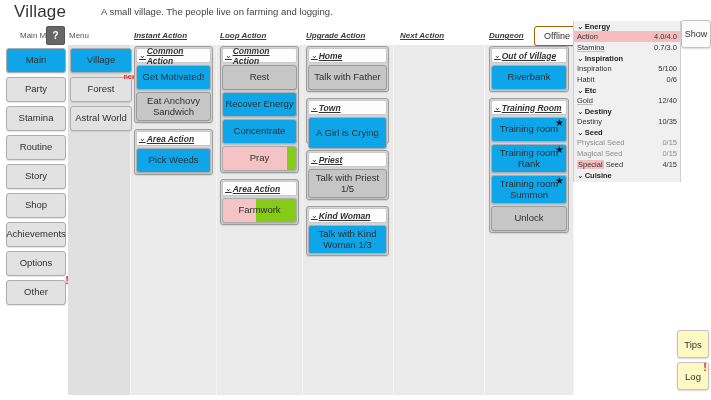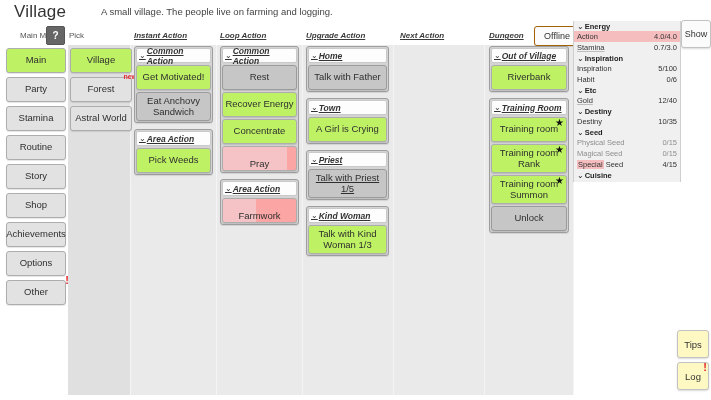--- a/index.html
+++ b/index.html
@@ -49,21 +49,21 @@
   .colbg.dark{background:#e0e0e0;}
 
   
   .btn{
     box-sizing:border-box;border:1px solid #adadad;border-radius:3px;
     background:#e2e2e2;font-size:9.5px;color:#2f2f2f;
     display:flex;align-items:center;justify-content:center;text-align:center;
     line-height:1.12;cursor:pointer;position:relative;
     box-shadow:0 1px 1px rgba(0,0,0,.10);
   }
-  .btn.white{background:#bef264;}
+  .btn.white{background:#0ea5e9;}
   .btn.grey{background:#c6c6c6;border-color:#9b9b9b;}
 
   
   .menu-item{position:absolute;left:6px;width:60px;height:25px;}
   .area-item{position:absolute;left:70px;width:62px;height:25px;}
 
   .badge-new{
     position:absolute;right:-6px;top:-5px;font-size:7px;color:#e4272b;font-weight:bold;
   }
   .badge-bang{
@@ -79,21 +79,21 @@
   .group-title{
     box-sizing:border-box;height:15px;background:#fdfdfd;border:1px solid #c9c9c9;
     border-radius:2px;font-size:8.5px;font-style:italic;font-weight:bold;
     color:#333;display:flex;align-items:center;padding-left:2px;
     text-decoration:underline;
   }
   .chev{font-style:normal;font-weight:normal;text-decoration:none;font-size:8px;margin-right:1px;}
   .grow{ box-sizing:border-box;margin-top:2px; }
 
   
-  .btn.prog{background:#fca5a5;overflow:hidden;align-items:flex-end;}
+  .btn.prog{background:#84cc16;overflow:hidden;}
   .btn.prog > .fill{
     position:absolute;left:0;top:0;bottom:0;background:#f5c3c5;z-index:0;
   }
   .btn.prog > .lbl{position:relative;z-index:1;}
 
   .star{position:absolute;right:2px;top:0px;font-size:10px;color:#111;line-height:1;}
 
   
   .stats{
     position:absolute;left:573px;top:21px;width:106px;
@@ -134,21 +134,21 @@
 
   <div class="colbg dark" style="left:68px;width:62px;"></div>
   <div class="colbg" style="left:131px;width:85px;"></div>
   <div class="colbg" style="left:217px;width:85px;"></div>
   <div class="colbg" style="left:303px;width:90px;"></div>
   <div class="colbg" style="left:394px;width:90px;"></div>
   <div class="colbg" style="left:485px;width:88px;"></div>
 
   <div class="colhead plain" style="left:20px;">Main Menu</div>
   <div class="helpbtn">?</div>
-  <div class="colhead plain" style="left:69px;">Pick</div>
+  <div class="colhead plain" style="left:69px;">Menu</div>
   <div class="colhead link" style="left:134px;">Instant Action</div>
   <div class="colhead link" style="left:220px;">Loop Action</div>
   <div class="colhead link" style="left:306px;">Upgrade Action</div>
   <div class="colhead link" style="left:400px;">Next Action</div>
   <div class="colhead link" style="left:489px;">Dungeon</div>
   <div class="offline-badge">Offline</div>
   <div class="showbtn">Show</div>
 
   <div id="main-menu-list">
       <div class="menu-item btn white" style="top: 48px;">
@@ -254,30 +254,30 @@
         </div>
         <div class="btn grow grey" style="height: 25px; width: 100%;">
           <span class="lbl">Talk with Father</span>
         </div>
       </div>
       <div class="group" style="left: 306px; top: 98px; width: 83px; height: 46px;">
         <div class="group-title">
           <span class="chev">⌄</span>
           <span>Town</span>
         </div>
-        <div class="btn grow white" style="height: 25px; width: 100%;">
+        <div class="btn grow white" style="height: 32px; width: 100%;">
           <span class="lbl">A Girl is Crying</span>
         </div>
       </div>
       <div class="group" style="left: 306px; top: 150px; width: 83px; height: 50px;">
         <div class="group-title">
           <span class="chev">⌄</span>
           <span>Priest</span>
         </div>
-        <div class="btn grow grey" style="height: 29px; width: 100%; text-decoration: underline;">
+        <div class="btn grow grey" style="height: 29px; width: 100%;">
           <span class="lbl">Talk with Priest 1/5</span>
         </div>
       </div>
       <div class="group" style="left: 306px; top: 206px; width: 83px; height: 50px;">
         <div class="group-title">
           <span class="chev">⌄</span>
           <span>Kind Woman</span>
         </div>
         <div class="btn grow white" style="height: 29px; width: 100%;">
           <span class="lbl">Talk with Kind Woman 1/3</span>

